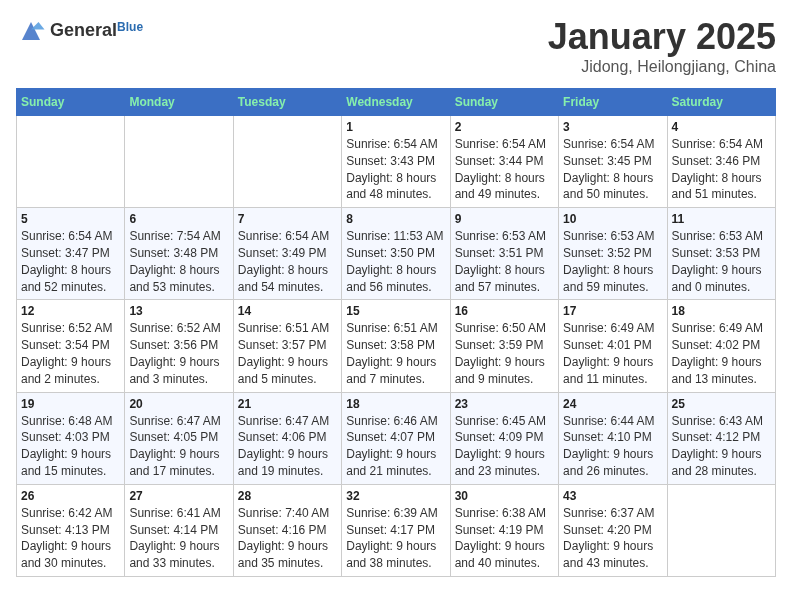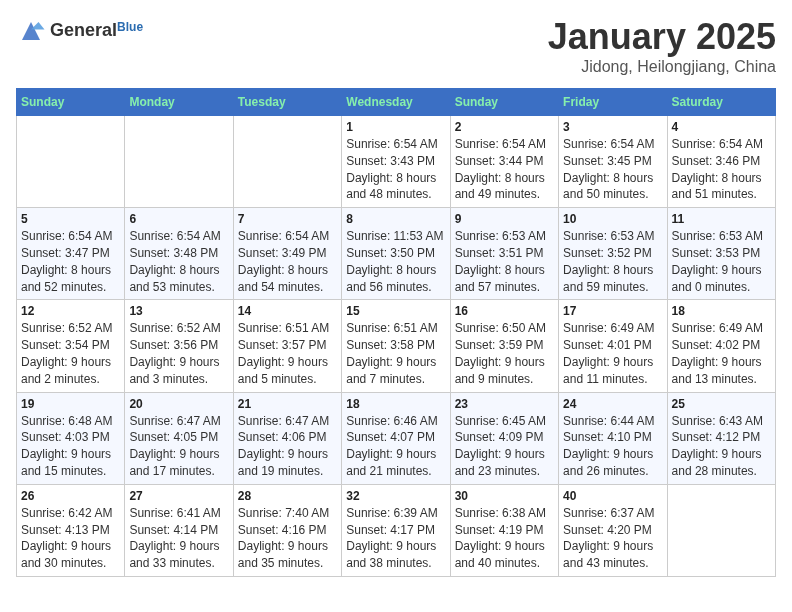--- a/index.html
+++ b/index.html
@@ -161,21 +161,21 @@
       <tr>
         <td>
           <div class="day-number">5</div>
           <div class="day-info">Sunrise: 6:54 AM
 Sunset: 3:47 PM
 Daylight: 8 hours
 and 52 minutes.</div>
         </td>
         <td>
           <div class="day-number">6</div>
-          <div class="day-info">Sunrise: 6:54 AM
+          <div class="day-info">Sunrise: 7:54 AM
 Sunset: 3:48 PM
 Daylight: 8 hours
 and 53 minutes.</div>
         </td>
         <td>
           <div class="day-number">7</div>
           <div class="day-info">Sunrise: 6:54 AM
 Sunset: 3:49 PM
 Daylight: 8 hours
 and 54 minutes.</div>
@@ -341,21 +341,21 @@
 and 38 minutes.</div>
         </td>
         <td>
           <div class="day-number">30</div>
           <div class="day-info">Sunrise: 6:38 AM
 Sunset: 4:19 PM
 Daylight: 9 hours
 and 40 minutes.</div>
         </td>
         <td>
-          <div class="day-number">40</div>
+          <div class="day-number">43</div>
           <div class="day-info">Sunrise: 6:37 AM
 Sunset: 4:20 PM
 Daylight: 9 hours
 and 43 minutes.</div>
         </td>
         <td class="empty-cell"></td>
       </tr>
     </tbody>
 </table>
 

